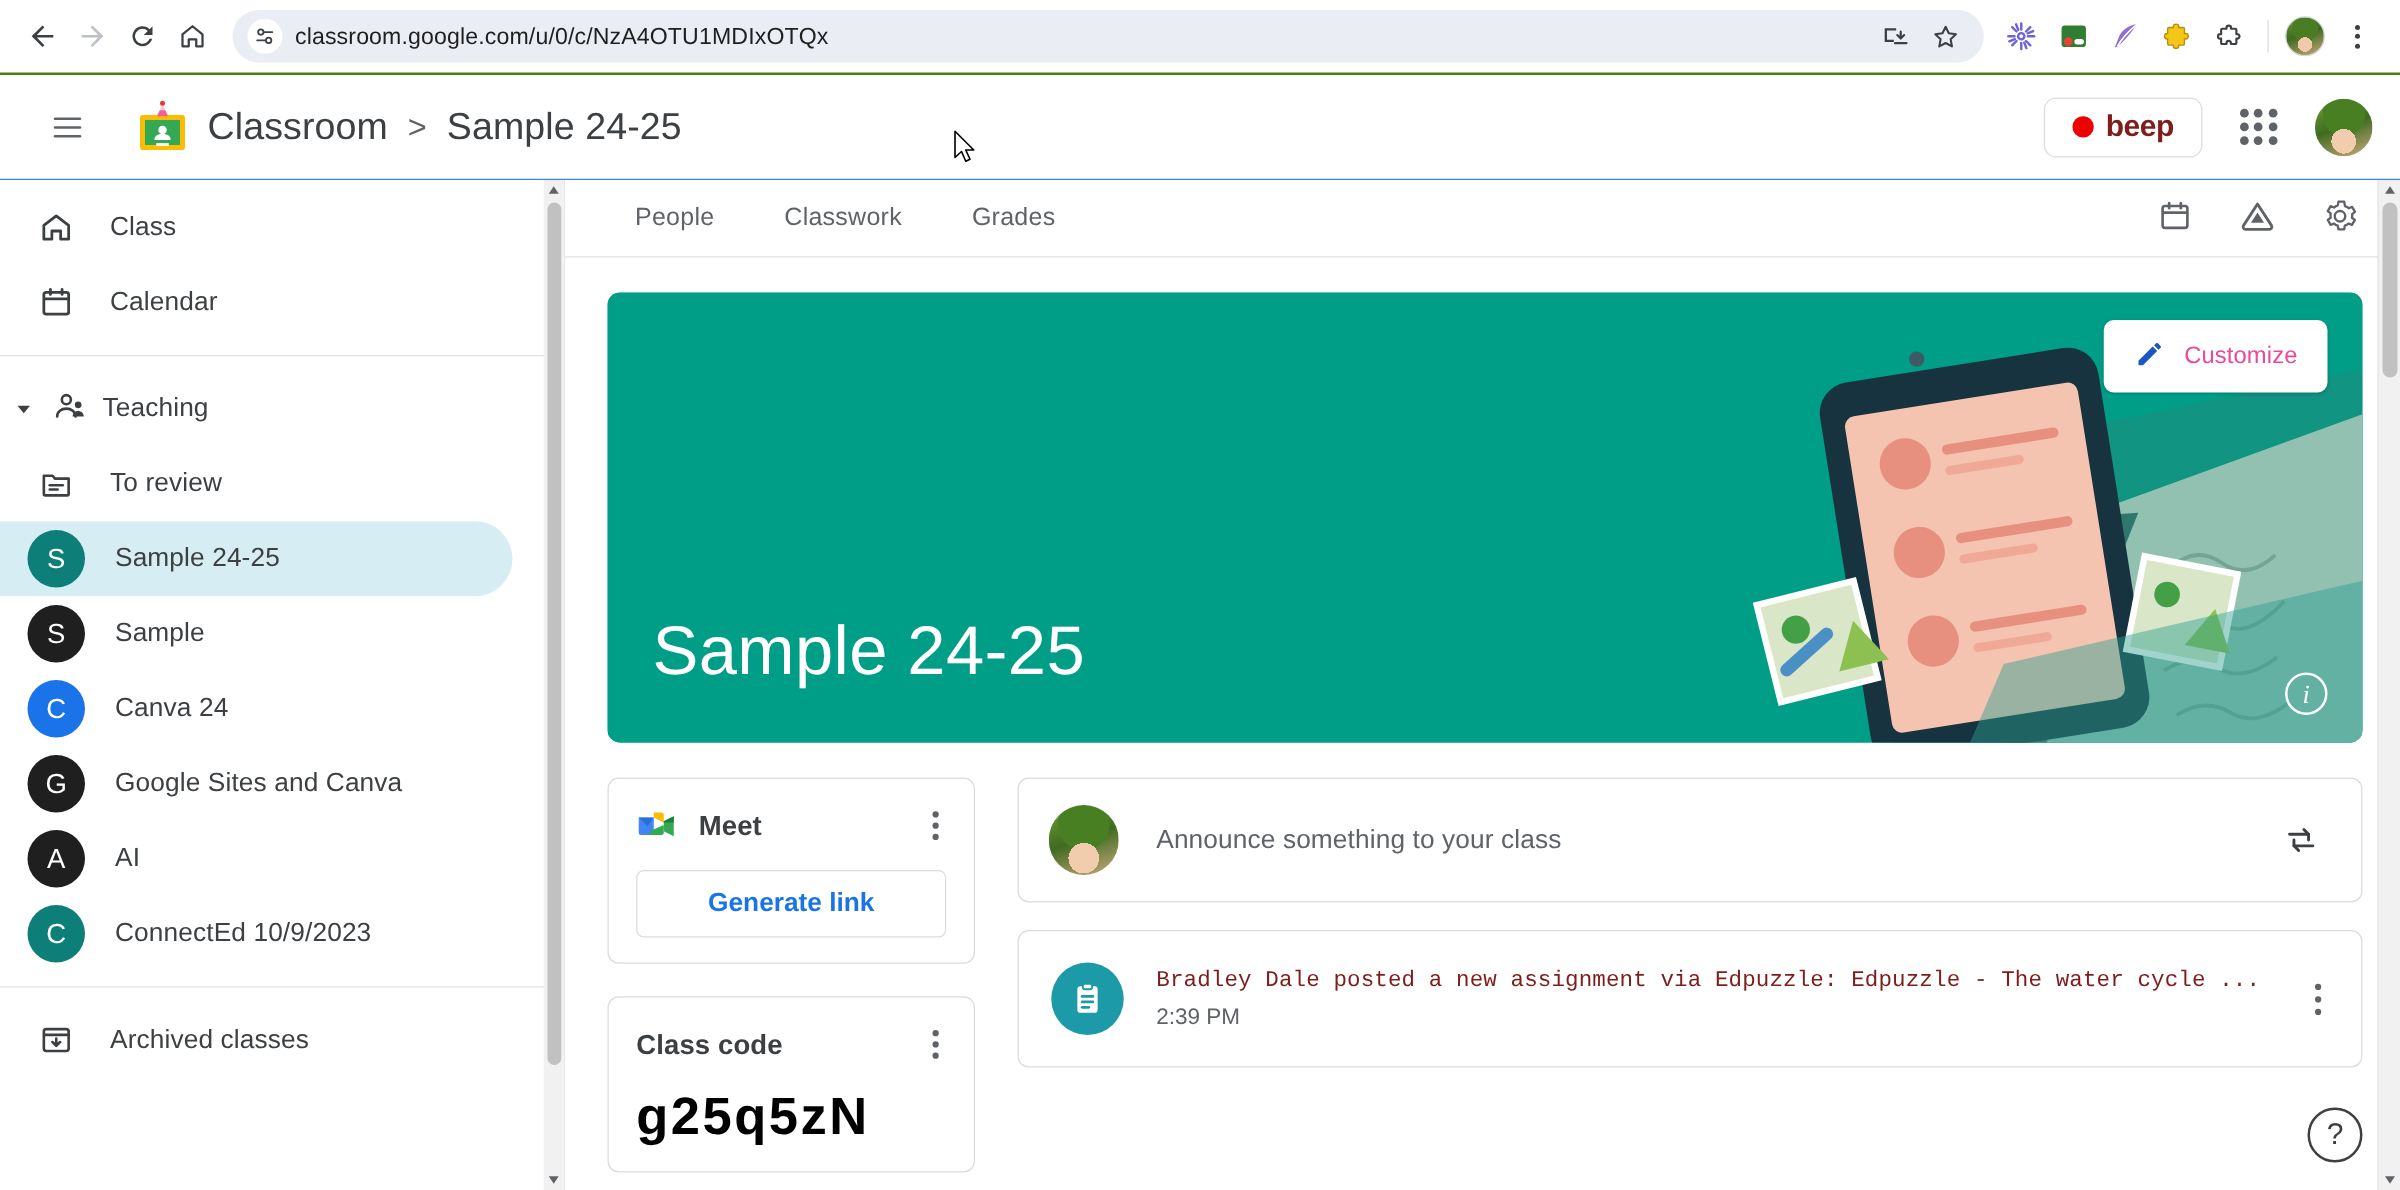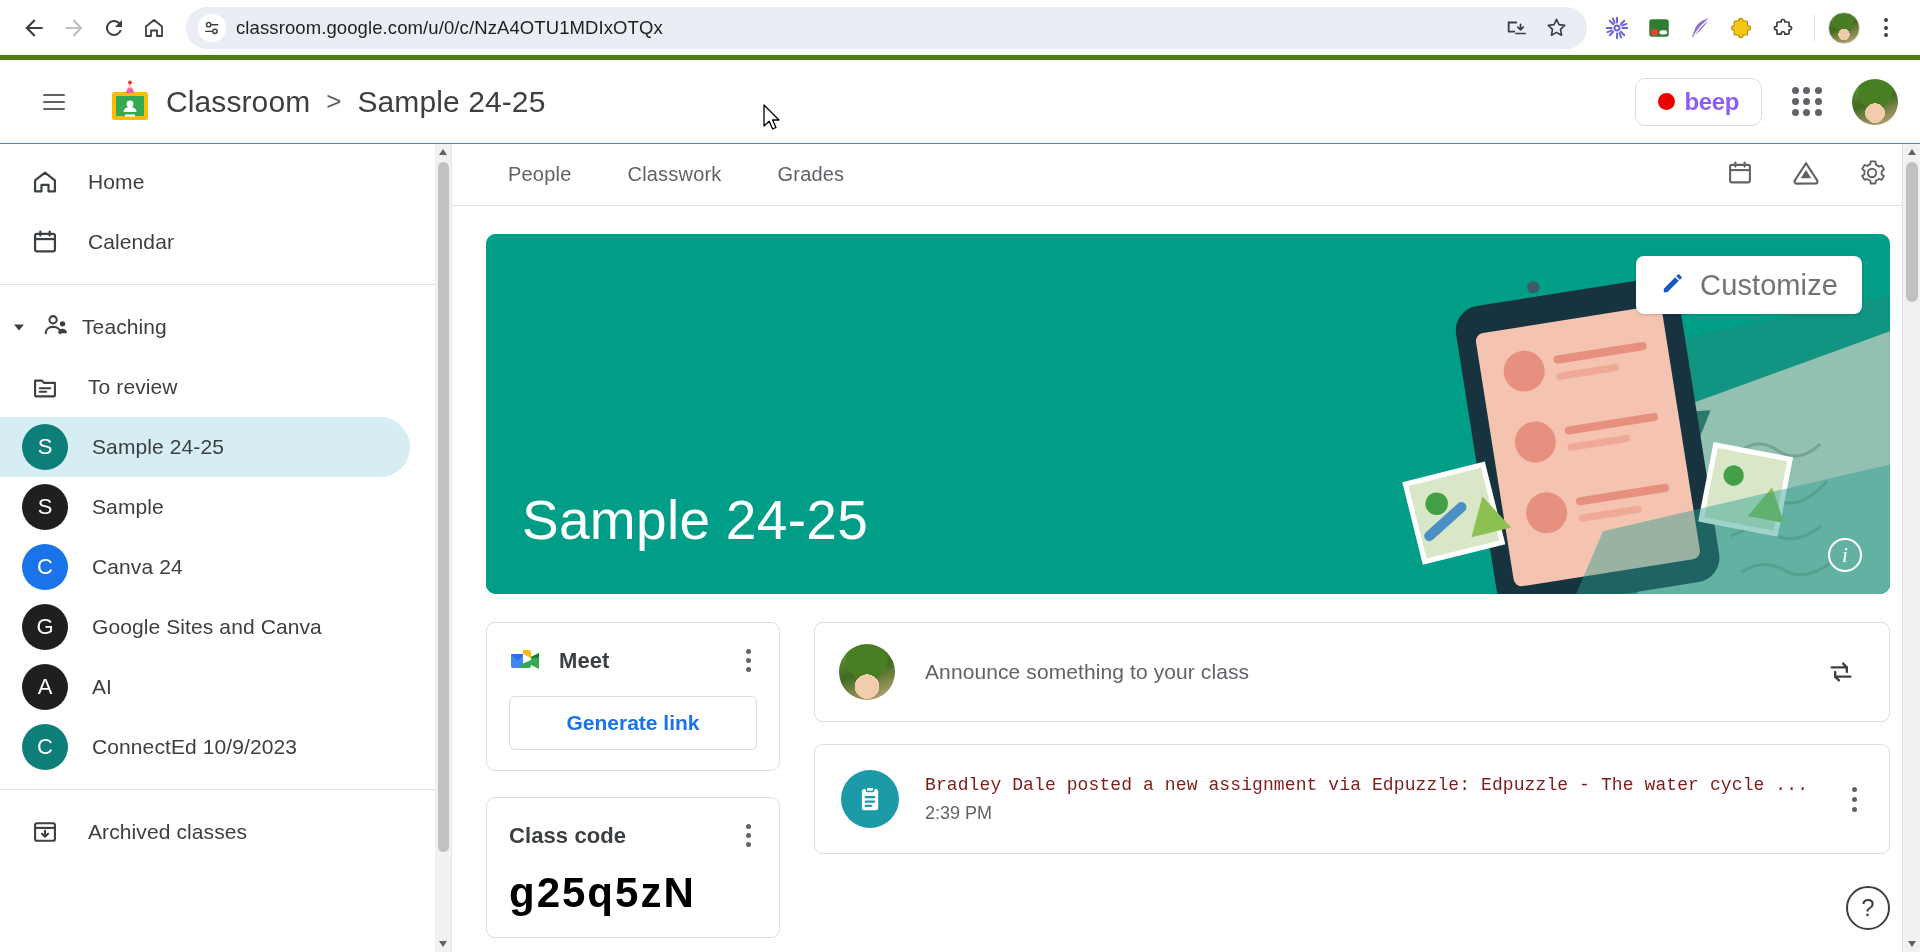--- a/index.html
+++ b/index.html
@@ -8,21 +8,21 @@
     font-family: "Liberation Sans", sans-serif;
     background: #ffffff; overflow: hidden;
   }
 
   
   .browser-bar {
     height: 60px; width: 1920px;
     background: #ffffff;
     display: flex; align-items: center;
     padding: 0 14px; gap: 0;
-    border-bottom: 5px solid #4d7c0f;
+    border-bottom: 2px solid #4d7c0f;
     position: relative;
   }
   .nav-btn {
     width: 40px; height: 40px; border-radius: 50%;
     display: flex; align-items: center; justify-content: center;
     flex: 0 0 auto; cursor: pointer;
   }
   .nav-btn svg { display: block; }
   .omnibox {
     flex: 1 1 auto; height: 42px; margin: 0 10px 0 12px;
@@ -80,21 +80,21 @@
   .breadcrumb { display: flex; align-items: center; gap: 16px; margin-left: 14px; }
   .bc-root { font-size: 30px; color: #3c4043; font-weight: 400; letter-spacing: .1px; cursor: pointer; }
   .bc-sep { font-size: 26px; color: #5f6368; }
   .bc-current { font-size: 30px; color: #3c4043; font-weight: 400; letter-spacing: .1px; }
   .app-bar-right { margin-left: auto; display: flex; align-items: center; gap: 22px; }
   .beep-btn {
     height: 48px; padding: 0 22px; border: 1px solid #dadce0; border-radius: 10px;
     background: #fff; display: flex; align-items: center; gap: 10px; cursor: pointer;
   }
   .beep-dot { width: 17px; height: 17px; border-radius: 50%; background: #ee0000; }
-  .beep-label { font-size: 24px; font-weight: 700; color: #8b5cf6; letter-spacing: -.4px; }
+  .beep-label { font-size: 24px; font-weight: 700; color: #7f1d1d; letter-spacing: -.4px; }
   .apps-grid { width: 46px; height: 46px; display: grid;
     grid-template-columns: repeat(3, 1fr); grid-template-rows: repeat(3, 1fr);
     gap: 4px; padding: 8px; cursor: pointer; }
   .apps-grid i { width: 7px; height: 7px; border-radius: 50%; background: #5f6368; display: block; }
   .cr-avatar {
     width: 46px; height: 46px; border-radius: 50%;
     background: radial-gradient(circle at 50% 74%, #f2cdad 0 24%, transparent 24%),
                 radial-gradient(circle at 50% 28%, #487f22 0 42%, transparent 42%),
                 linear-gradient(160deg,#70a33a 0%, #3f6b1f 48%, #cbab80 100%);
     flex: 0 0 auto; cursor: pointer;
@@ -164,21 +164,21 @@
   }
   .banner-title {
     position: absolute; left: 36px; bottom: 42px;
     font-size: 55px; color: #fff; font-weight: 400; letter-spacing: .3px;
   }
   .customize-btn {
     position: absolute; right: 28px; top: 22px; height: 58px;
     background: #fff; border-radius: 8px; display: flex; align-items: center;
     gap: 14px; padding: 0 24px; cursor: pointer; box-shadow: 0 1px 3px rgba(0,0,0,.18);
   }
-  .customize-label { font-size: 29px; color: #737373; letter-spacing: .1px; }
+  .customize-label { font-size: 19px; color: #ec4899; letter-spacing: .1px; }
   .info-badge {
     position: absolute; right: 28px; bottom: 22px; width: 34px; height: 34px;
     border-radius: 50%; border: 2px solid #fff; color: #fff;
     display: flex; align-items: center; justify-content: center;
     font-size: 21px; font-family: "Liberation Serif", serif; font-style: italic; cursor: pointer;
   }
   .banner-art { position: absolute; inset: 0; pointer-events: none; }
 
   .columns { display: flex; gap: 34px; margin-top: 28px; }
   .col-left { width: 294px; flex: 0 0 294px; font-weight: bold; }
@@ -401,21 +401,21 @@
 
   <div class="sidebar">
     <div class="side-scroll">
 
       <div class="side-item">
         <span class="s-icon">
           <svg width="28" height="28" viewBox="0 0 24 24">
               <path d="M12 4 3.5 10.6V20H9v-5.6h6V20h5.5v-9.4z" fill="none" stroke="#3c4043" stroke-width="1.9" stroke-linejoin="round"></path>
             </svg>
         </span>
-        <span class="side-label">Home</span>
+        <span class="side-label">Class</span>
       </div>
 
       <div class="side-item">
         <span class="s-icon">
           <svg width="28" height="28" viewBox="0 0 24 24">
             <rect x="3.5" y="5" width="17" height="15" rx="1.6" fill="none" stroke="#3c4043" stroke-width="1.9"></rect>
             <line x1="3.5" y1="9.5" x2="20.5" y2="9.5" stroke="#3c4043" stroke-width="1.9"></line>
             <line x1="8" y1="3" x2="8" y2="6.5" stroke="#3c4043" stroke-width="1.9" stroke-linecap="round"></line>
             <line x1="16" y1="3" x2="16" y2="6.5" stroke="#3c4043" stroke-width="1.9" stroke-linecap="round"></line>
           </svg>

